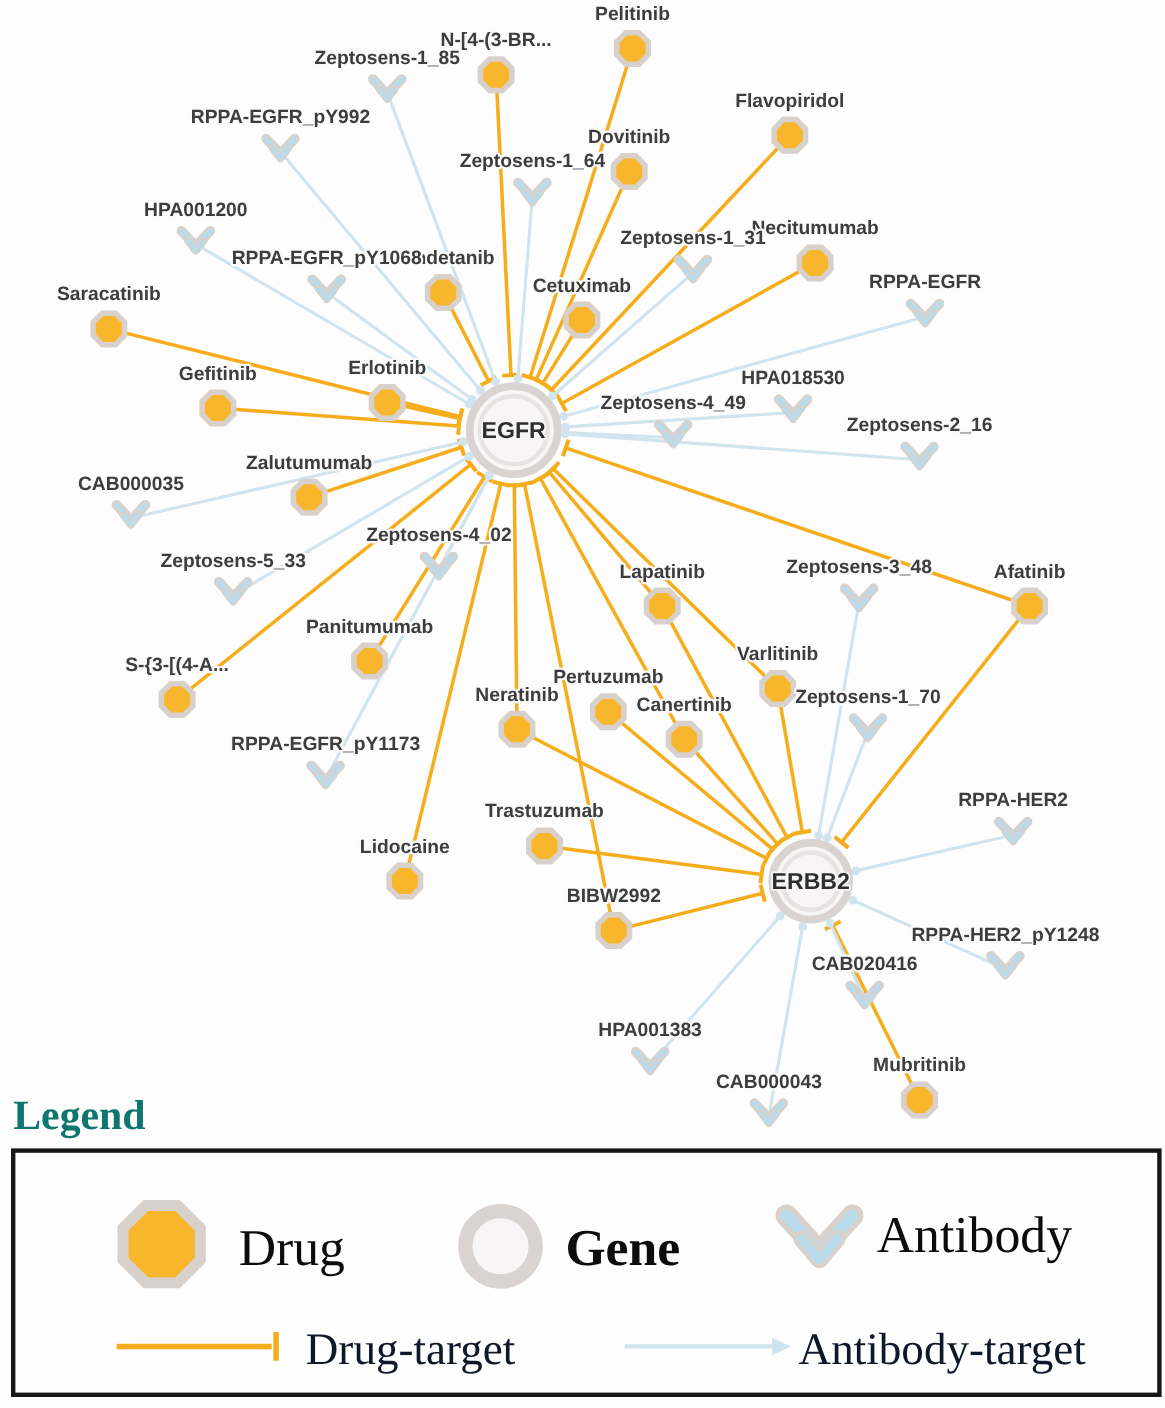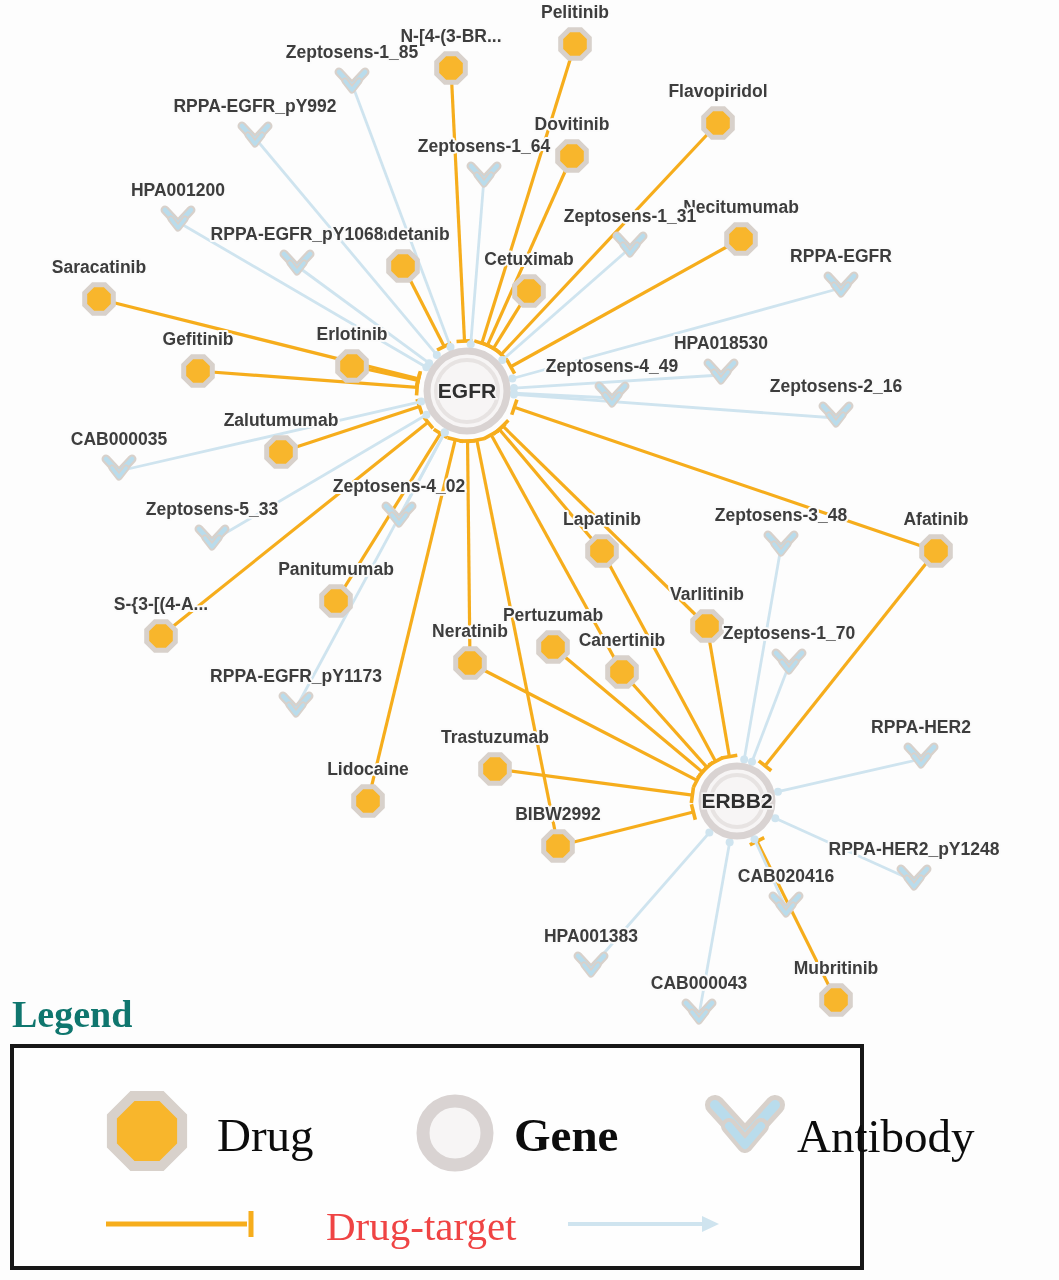--- a/index.html
+++ b/index.html
@@ -37,40 +37,39 @@
     top: 992px;
     font-family: "Liberation Serif", serif;
     font-weight: bold;
     font-size: 38px;
     color: #0f766e;
   }
   .legend-box {
     position: absolute;
     left: 10px;
     top: 1044px;
-    width: 854px;
+    width: 1046px;
     height: 226px;
     border: 4px solid #171717;
     background: #fefefe;
   }
   .leg-icon { position: absolute; }
   .leg-label {
     position: absolute;
     font-family: "Liberation Serif", serif;
     font-size: 47px;
     color: #0c0c0c;
     line-height: 1;
   }
   .leg-label2 {
     position: absolute;
     font-family: "Liberation Serif", serif;
     font-size: 41px;
-    color: #ef4444;
+    color: #0f172a;
     line-height: 1;
-    margin-left: 48px;
   }
 </style>
 </head>
 <body>
 
 <div id="stage">
 
   <svg id="net" width="1059" height="1280" viewBox="0 0 1059 1280">
       <g>
         <line x1="575" y1="44" x2="481.85890268538196" y2="343.25889600159684" stroke="#f6ad1c" stroke-width="3.2"></line>
@@ -442,27 +441,28 @@
       <circle cx="0" cy="0" r="32" style="fill:var(--gene-fill); stroke:var(--gene-ring); stroke-width:13;"></circle>
     </svg>
     <span class="leg-label" style="left:500px; top:64px;font-weight:bold;">Gene</span>
 
     <svg class="leg-icon" style="left:684px; top:36px;" width="94" height="94" viewBox="-47 -47 94 94">
       <polyline points="-30,-26 0,7 30,-26" fill="none" style="stroke:var(--node-ring);" stroke-width="20" stroke-linecap="round" stroke-linejoin="round"></polyline>
       <polyline points="-30,-26 0,7 30,-26" fill="none" style="stroke:var(--ab-fill);" stroke-width="10" stroke-linecap="round" stroke-linejoin="round"></polyline>
       <polyline points="-16,-5 0,14 16,-5" fill="none" style="stroke:var(--node-ring);" stroke-width="16" stroke-linecap="round" stroke-linejoin="round"></polyline>
       <polyline points="-16,-5 0,14 16,-5" fill="none" style="stroke:var(--ab-fill);" stroke-width="8" stroke-linecap="round" stroke-linejoin="round"></polyline>
     </svg>
-    <span class="leg-label" style="left:783px; top:65px;">Antibody</span>
+    <span class="leg-label" style="left:783px; top:52px;">Antibody</span>
 
     <svg class="leg-icon" style="left:88px; top:158px;" width="175" height="36">
       <line x1="4" y1="18" x2="145" y2="18" style="stroke:var(--edge-drug);" stroke-width="5"></line>
       <line x1="149" y1="5" x2="149" y2="31" style="stroke:var(--edge-drug);" stroke-width="5"></line>
     </svg>
     <span class="leg-label2" style="left:264px; top:158px;">Drug-target</span>
 
     <svg class="leg-icon" style="left:542px; top:158px;" width="175" height="36">
       <line x1="12" y1="18" x2="147" y2="18" style="stroke:var(--edge-ab);" stroke-width="4"></line>
       <polygon points="146,10 163,18 146,26" style="fill:var(--edge-ab);"></polygon>
     </svg>
+    <span class="leg-label2" style="left:712px; top:158px;">Antibody-target</span>
 
   </div>
 </div>
 
 </body></html>

